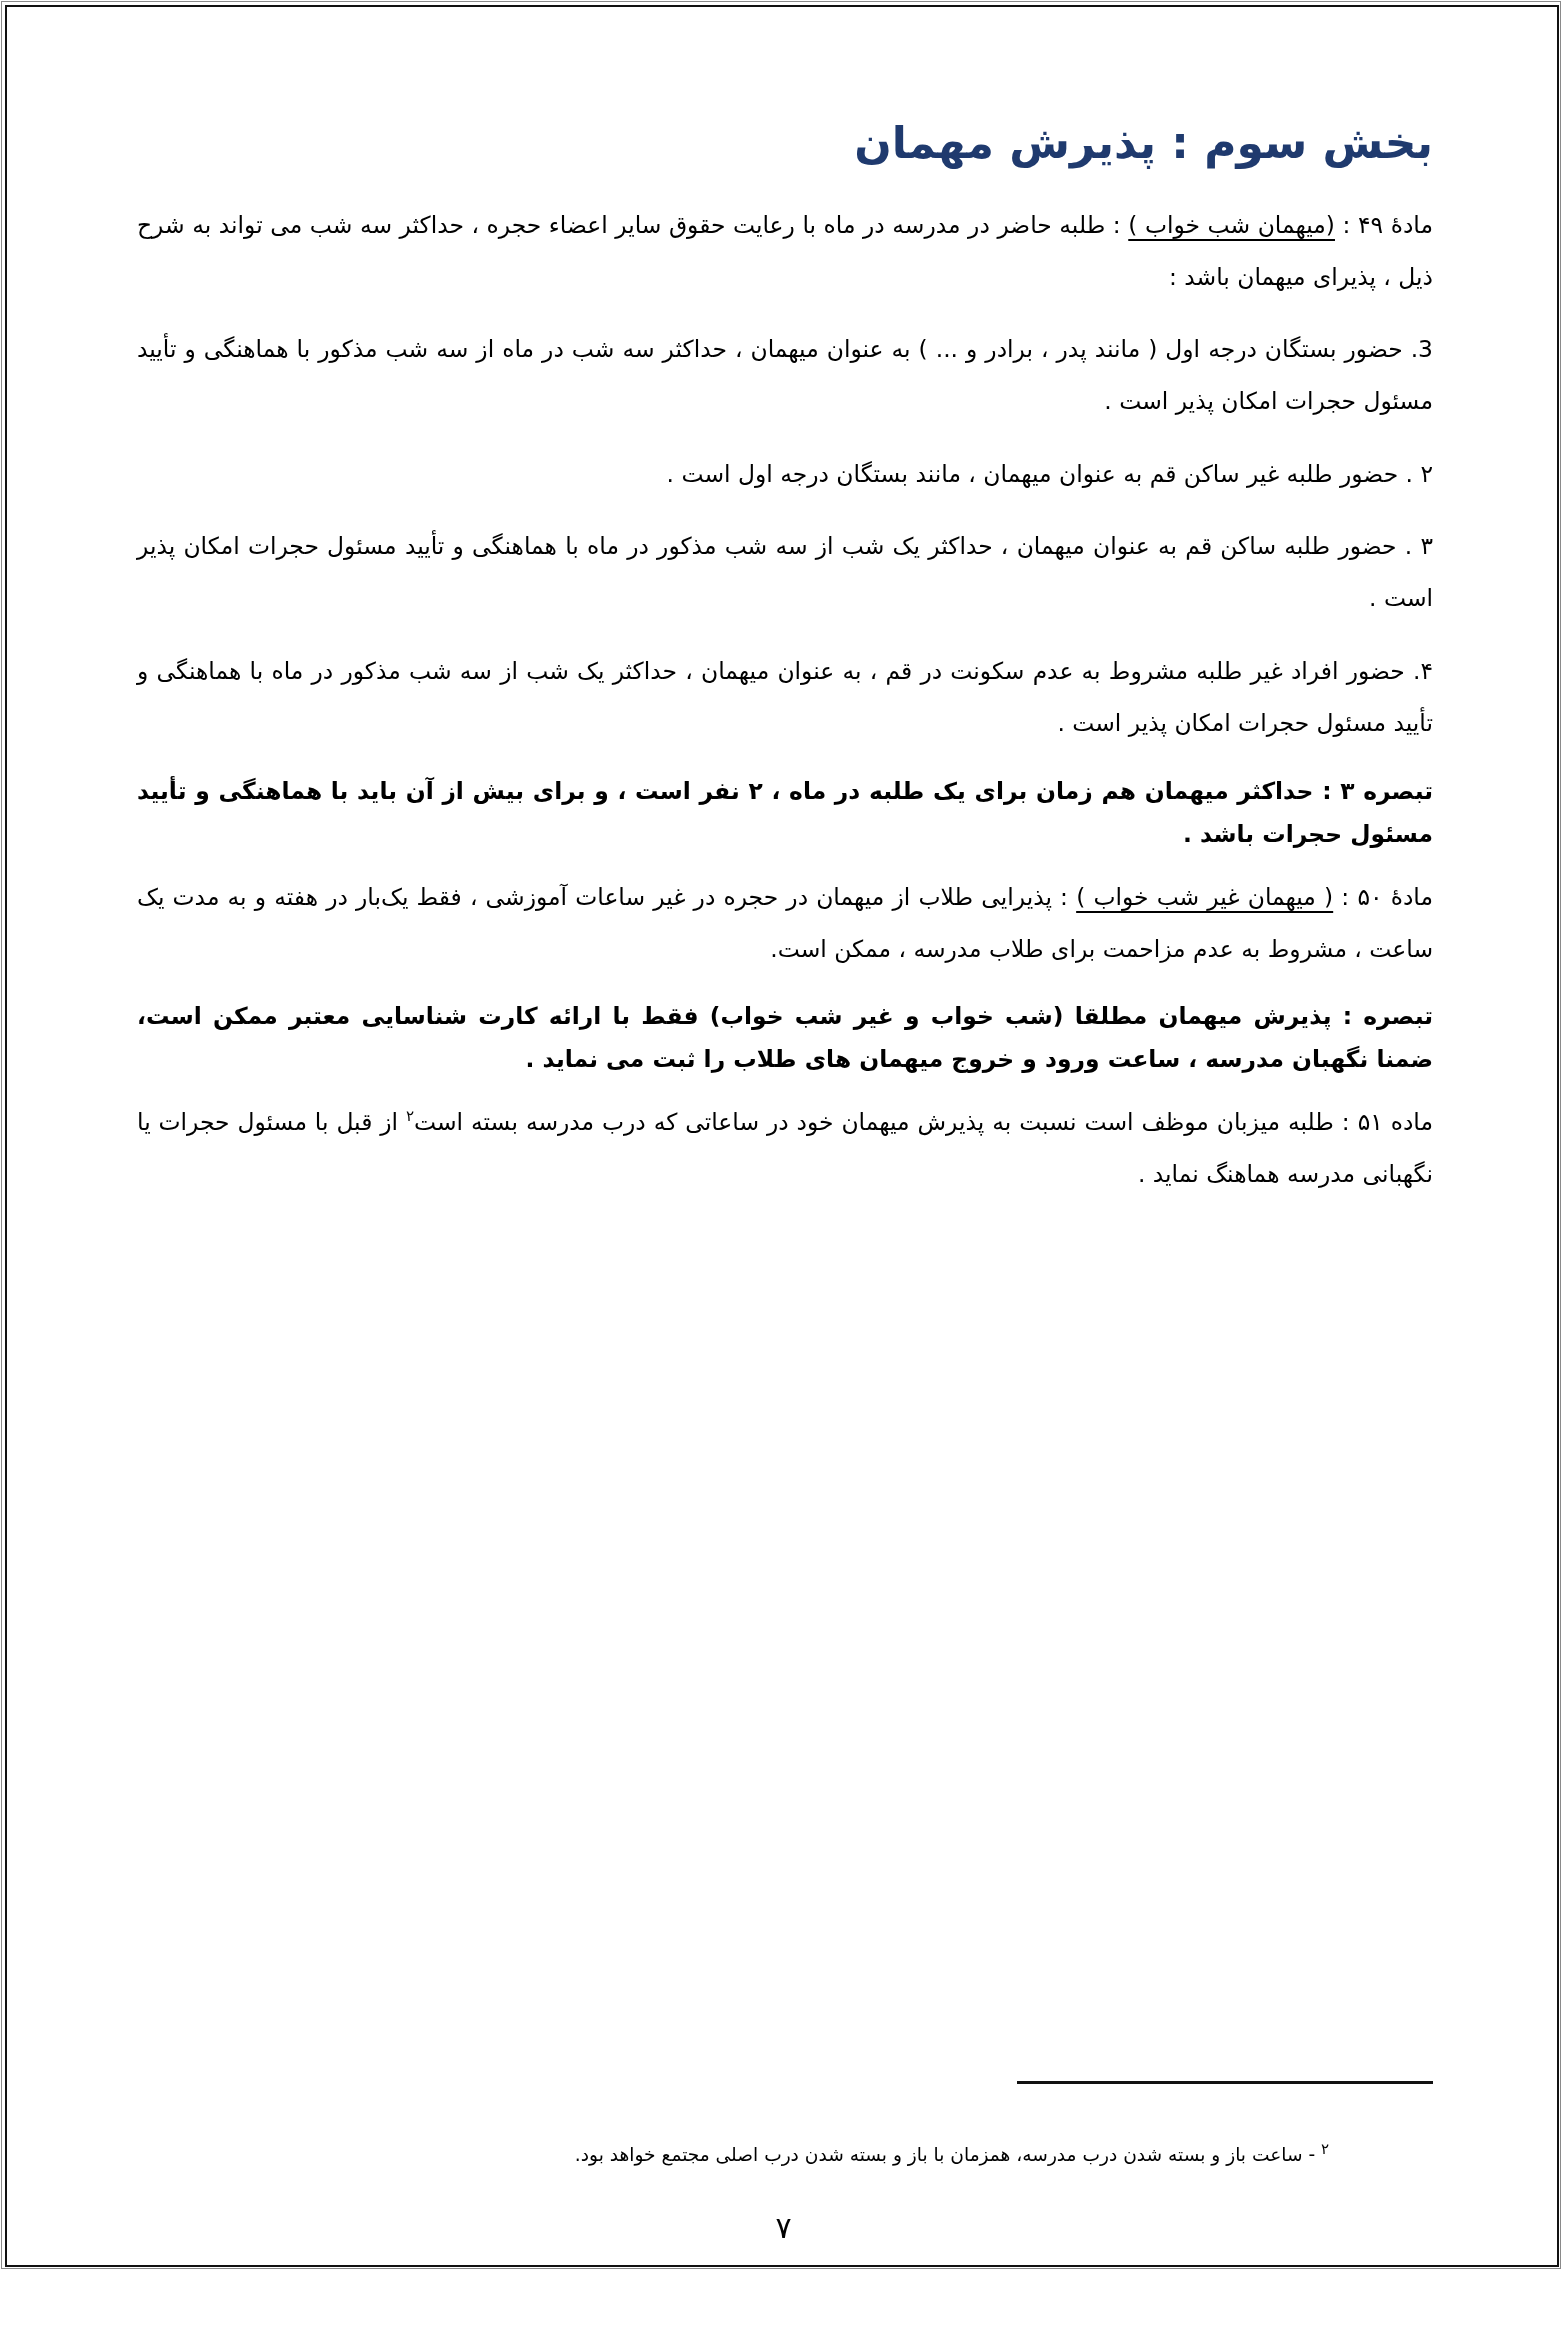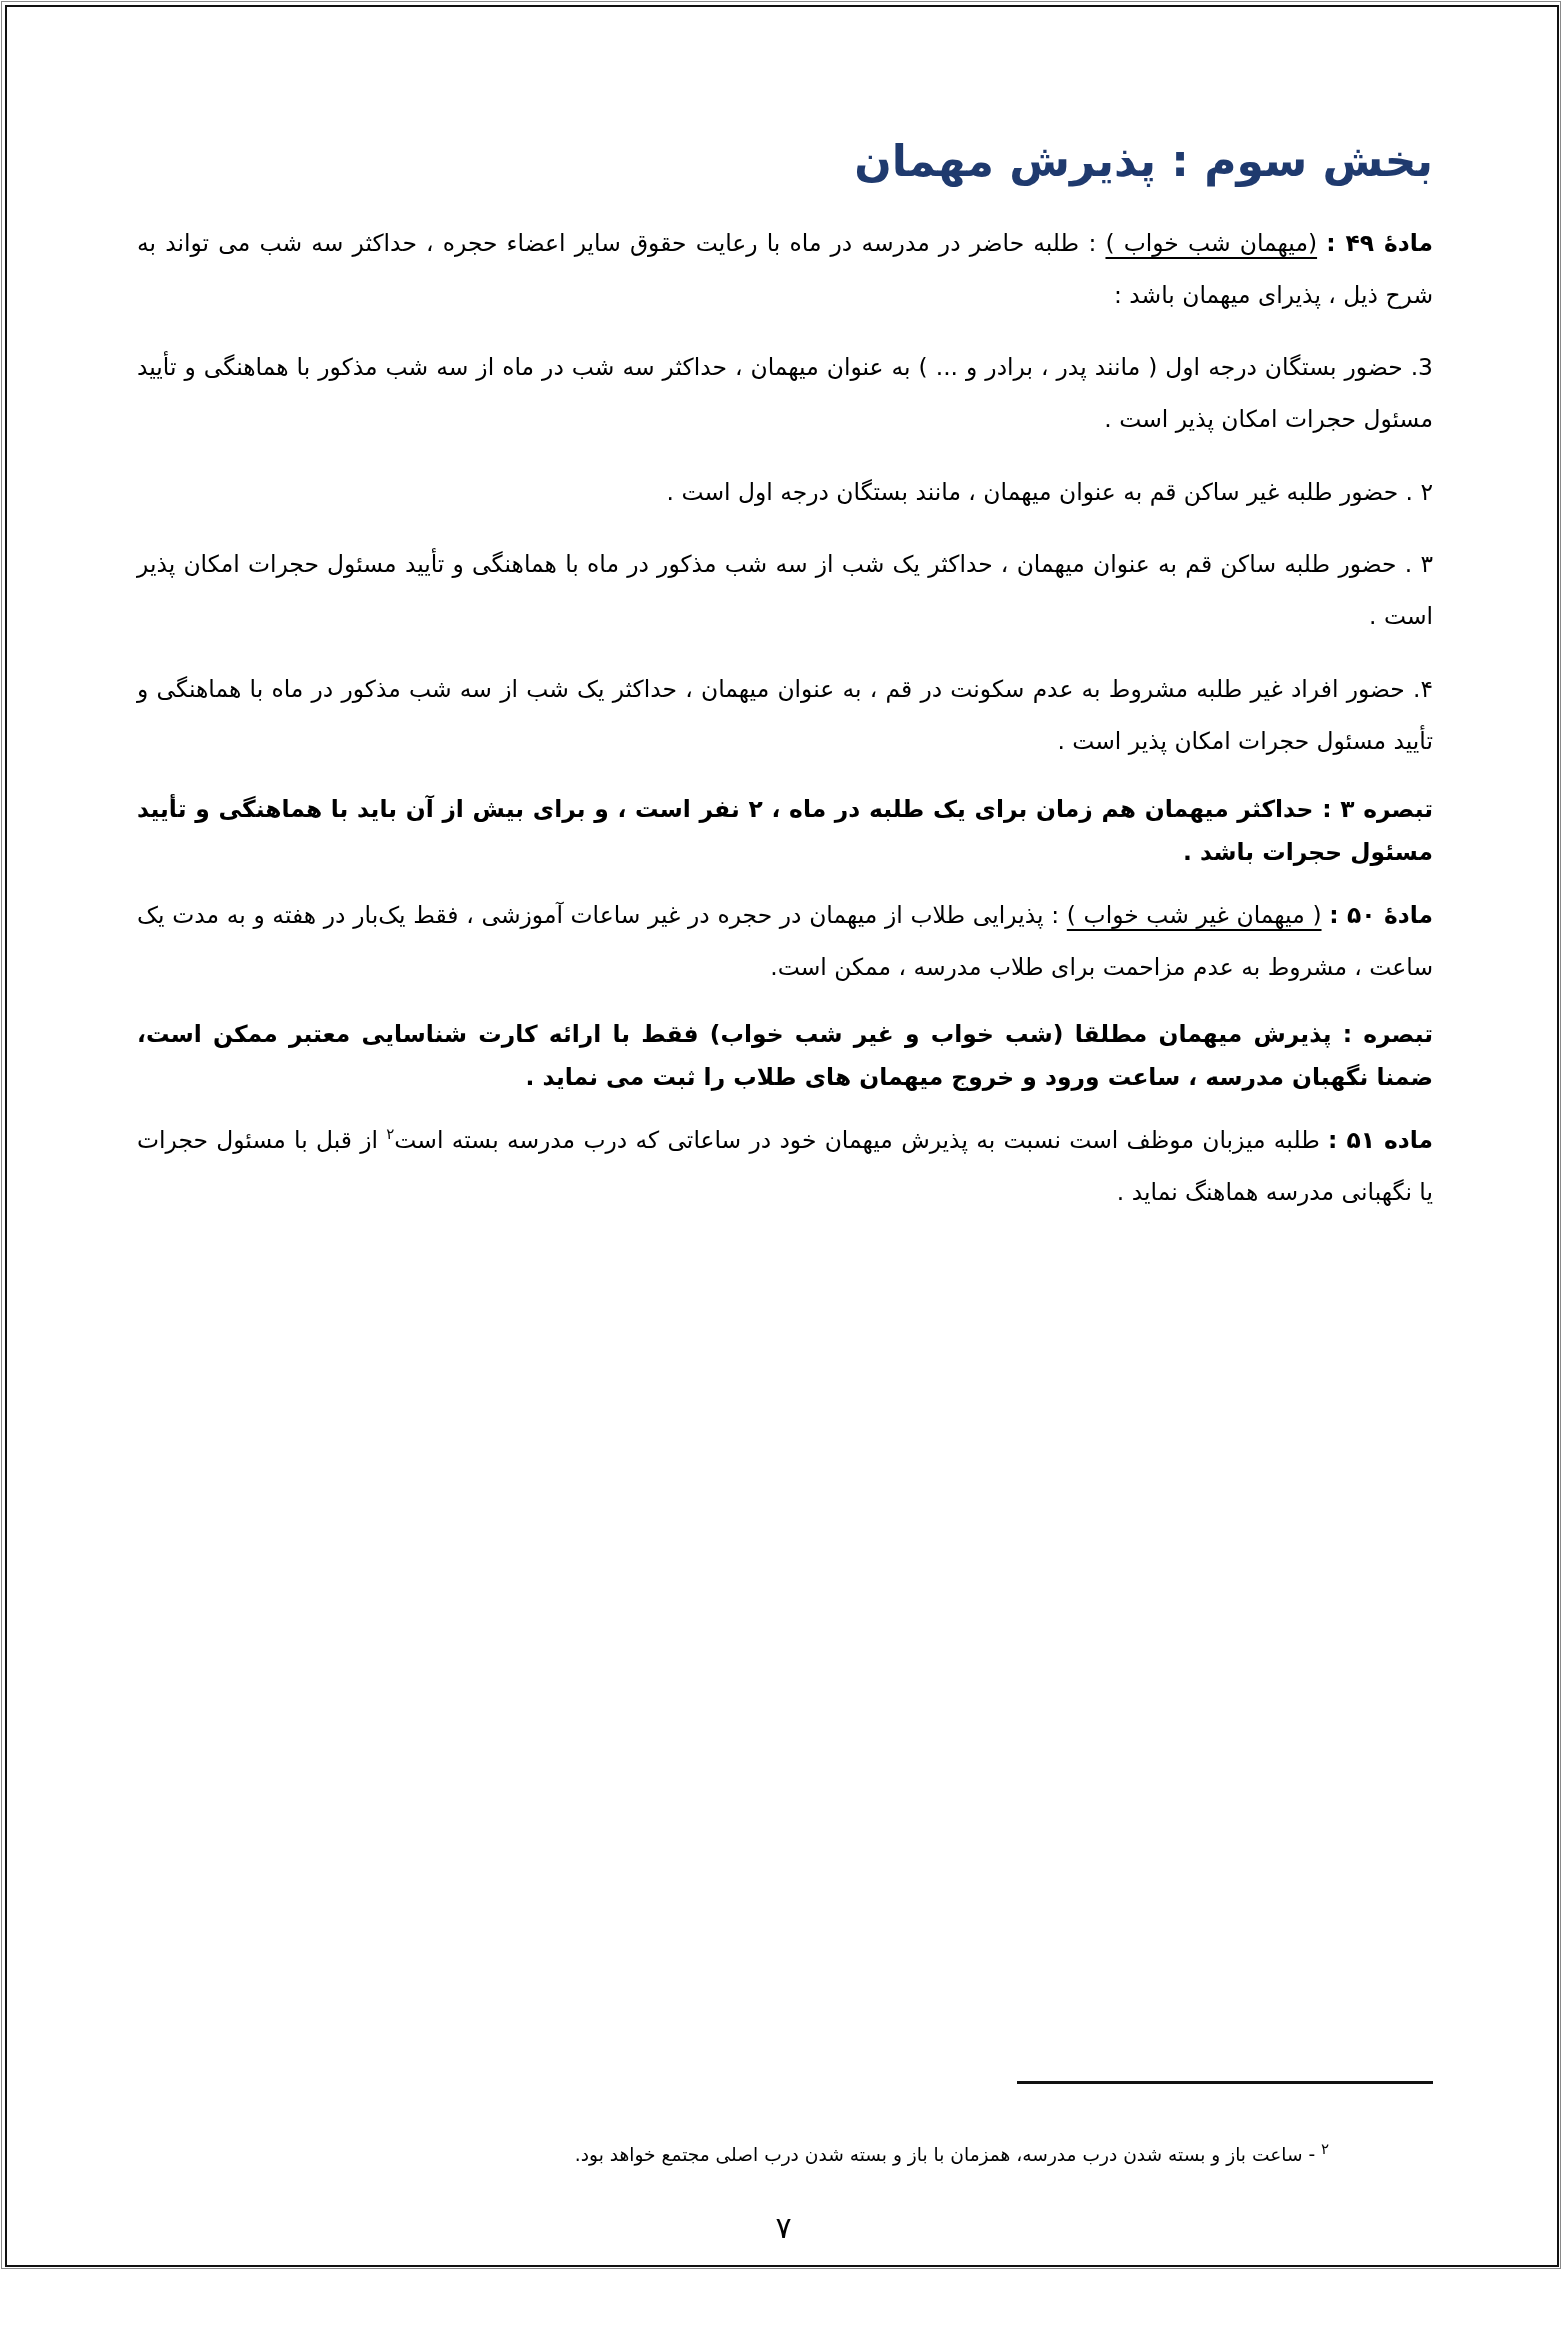--- a/index.html
+++ b/index.html
@@ -29,21 +29,21 @@
       left: 4.8px;
       top: 4.8px;
       width: 1554px;
       height: 2262px;
       border: 2.7px solid #111;
       box-sizing: border-box;
     }
     .page {
       position: absolute;
       left: 137px;
-      top: 132px;
+      top: 114px;
       width: 1296px;
       direction: rtl;
       text-align: justify;
     }
     .title {
       font-family: "DejaVu Sans", sans-serif;
       font-weight: bold;
       font-size: 44px;
       color: #1f3a6e;
       margin: 0 0 27.5px 0;
@@ -54,21 +54,21 @@
       font-size: 23.4px;
       line-height: 52px;
       margin: 0 0 20.6px 0;
     }
     .para.bold {
       font-weight: bold;
       line-height: 43px;
       margin-bottom: 15px;
     }
     .label {
-      font-weight: bold;
+      font-weight: normal;
     }
     .underlined {
       text-decoration: underline;
       text-underline-offset: 5.5px;
     }
     sup.note-ref {
       font-size: 15px;
       line-height: 0;
     }
     .footnote-rule {

